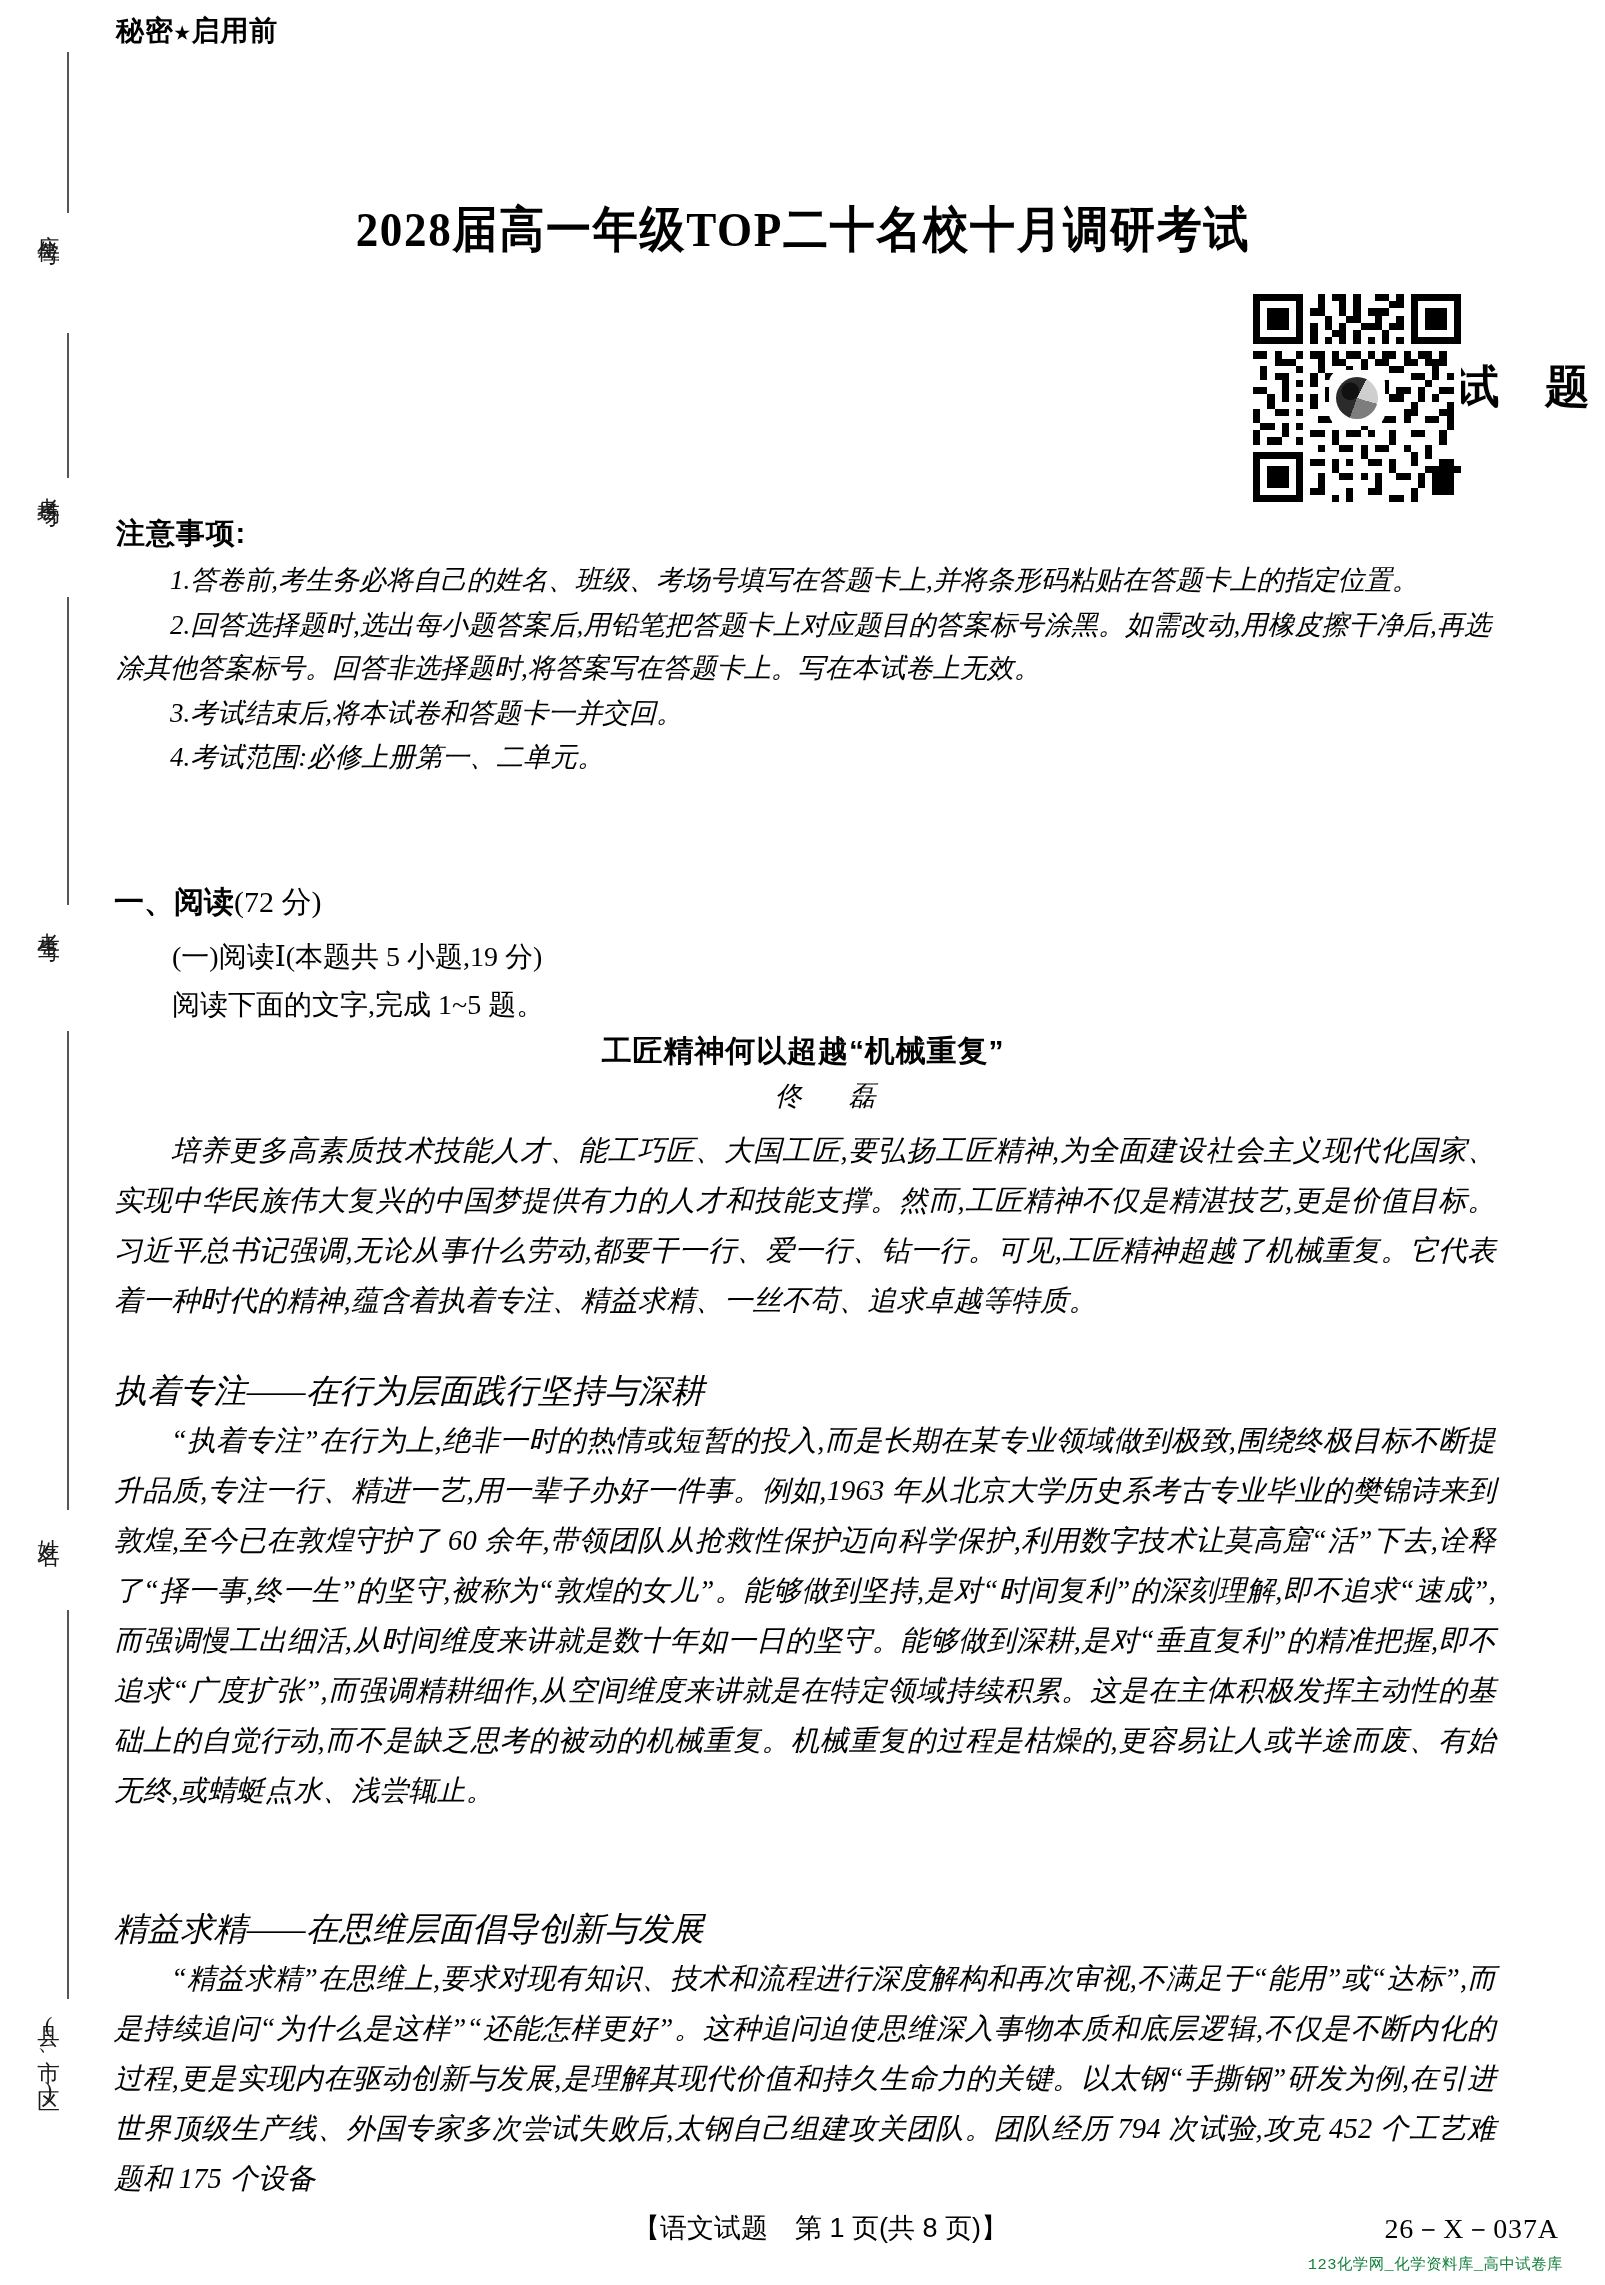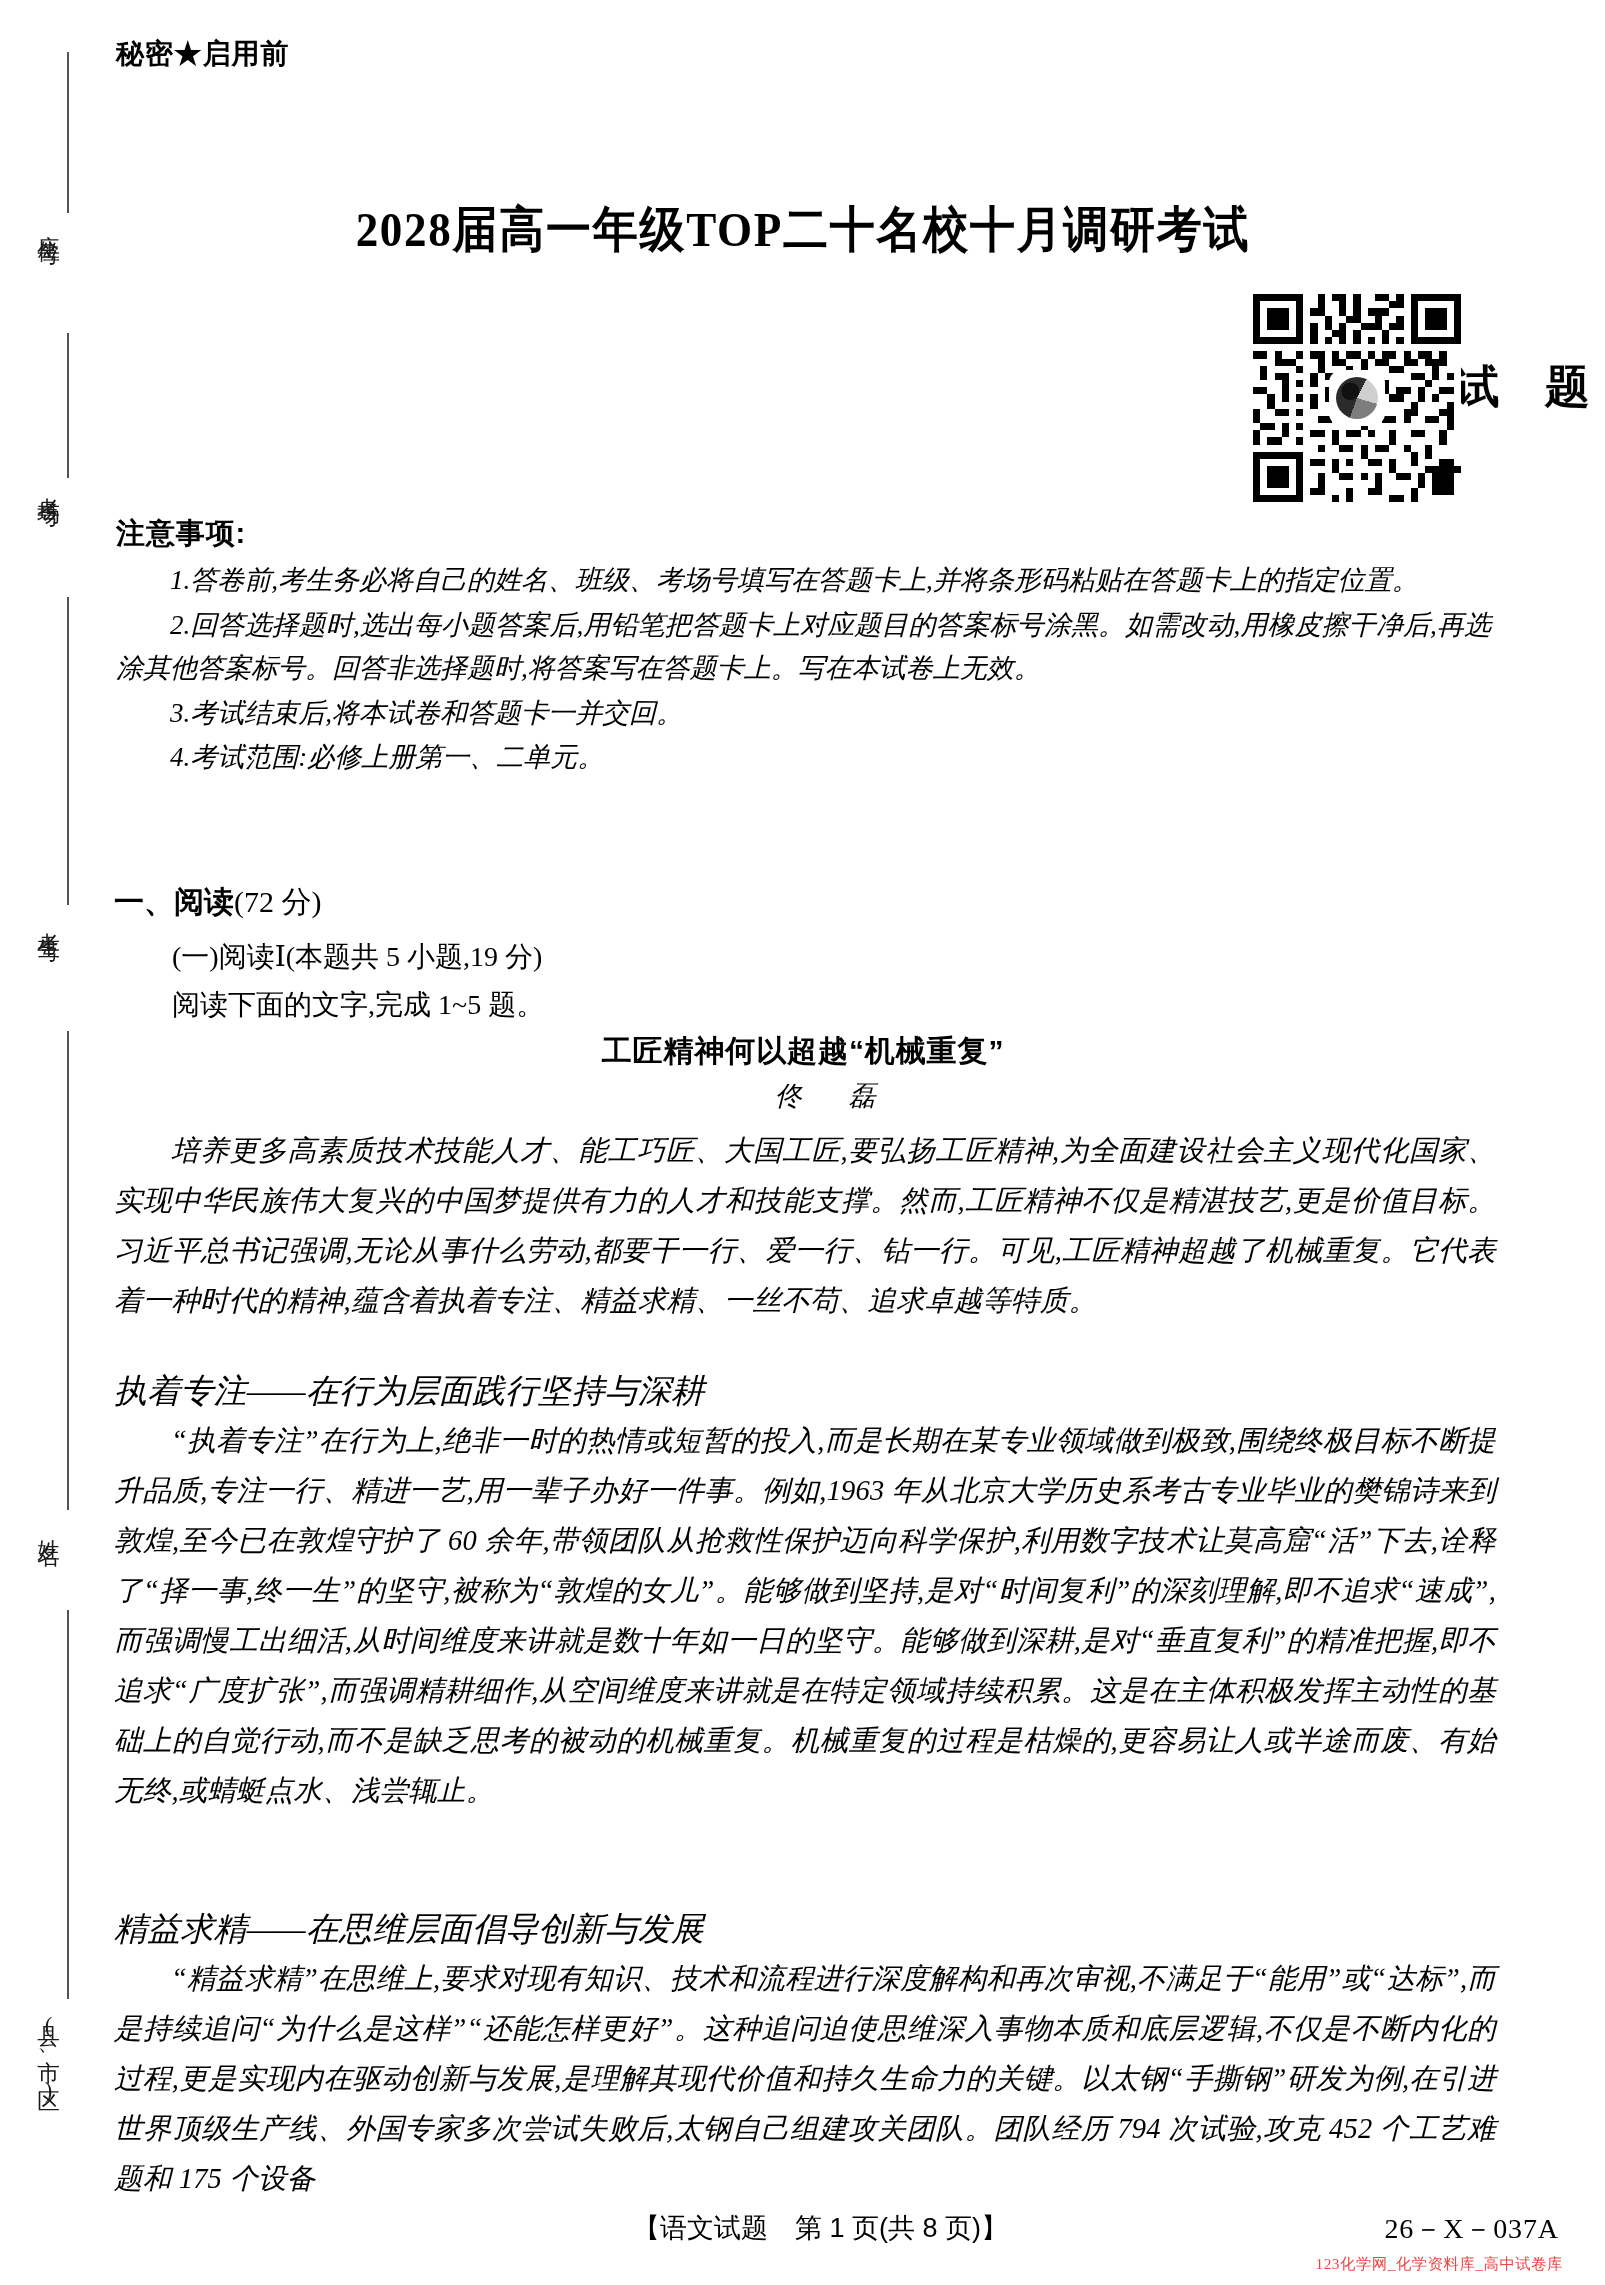--- a/index.html
+++ b/index.html
@@ -46,22 +46,22 @@
     position: absolute;
     left: 67px;
     width: 1.8px;
     background: #555;
   }
 
   
   .secret {
     position: absolute;
     left: 116px;
-    top: 35px;
-    font-family: Liberation Sans, sans-serif;
+    top: 12px;
+    font-family: Liberation Mono, monospace;
     font-weight: bold;
     font-size: 28px;
     letter-spacing: 0.9px;
   }
 
   
   .main-title {
     position: absolute;
     left: 0;
     right: 0;
@@ -235,23 +235,23 @@
     right: 47px;
     top: 2210px;
     font-family: "Liberation Serif", "DejaVu Serif", serif;
     font-size: 28px;
     letter-spacing: 0.9px;
   }
   .watermark {
     position: absolute;
     right: 43px;
     top: 2254px;
-    font-family: Liberation Serif, serif;
+    font-family: Liberation Mono, monospace;
     font-size: 15.4px;
-    color: #ef4444;
+    color: #15803d;
     letter-spacing: 0.5px;
   }
 </style>
 </head>
 <body>
 
 <div class="page">
 
   <div class="margin-col">
     <div class="vrule" style="top:52px;height:161px;"></div>

